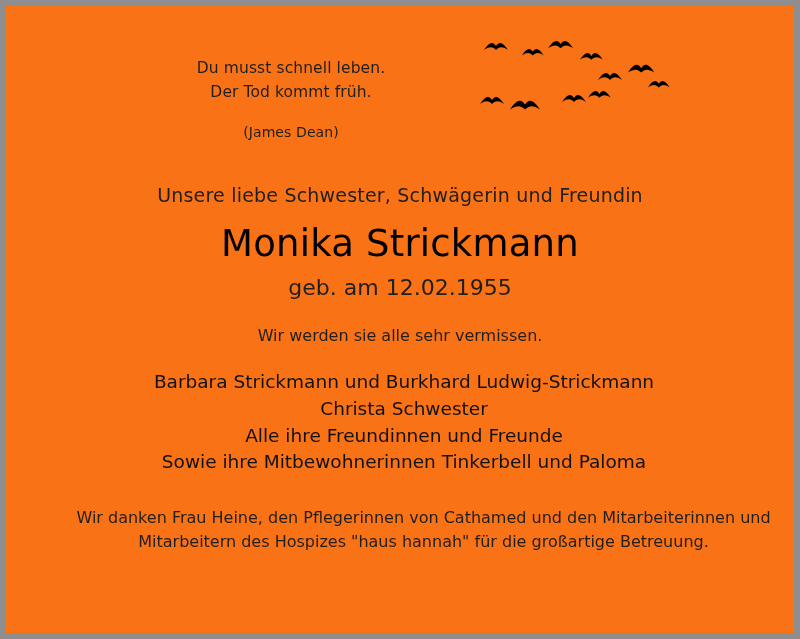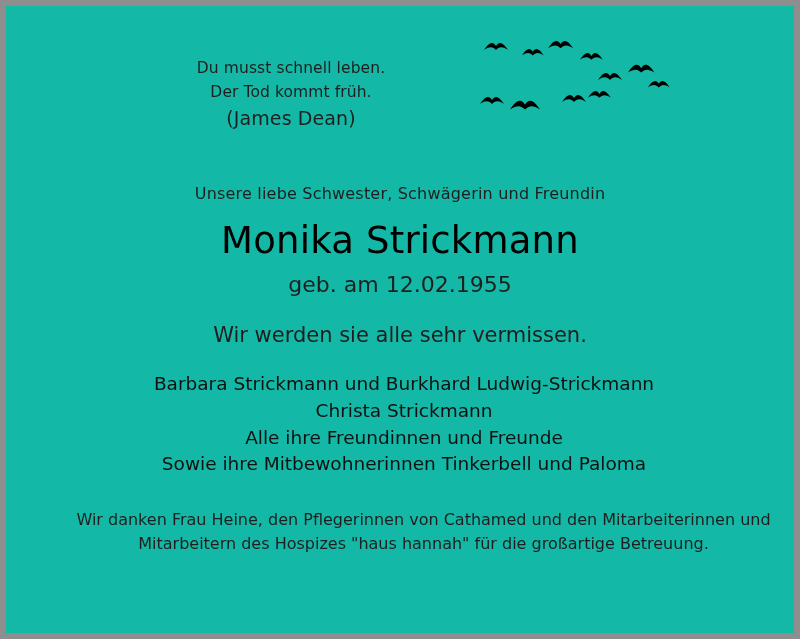--- a/index.html
+++ b/index.html
@@ -20,40 +20,40 @@
     width: 800px;
     height: 639px;
     background: #ffffff;
     border: 6px solid #8e8e8e;
     overflow: hidden;
   }
   .inner {
     position: relative;
     width: 100%;
     height: 100%;
-    background: #14b8a6;
+    background: #f97316;
   }
 
   
   .quote {
     position: absolute;
     left: 140px;
     top: 50px;
     width: 290px;
     text-align: center;
     font-size: 15.5px;
     line-height: 1.55;
     color: #1f1f1f;
     letter-spacing: 0.1px;
   }
   .quote .line { display: block; white-space: nowrap; }
   .quote .attrib {
     display: block;
-    font-size: 19px;
-    margin-top: 0;
+    font-size: 14px;
+    margin-top: 18px;
   }
 
   
   .flock {
     position: absolute;
     right: 104px;
     top: 24px;
     width: 220px;
     height: 120px;
   }
@@ -61,21 +61,21 @@
 
   
   .body-text {
     position: absolute;
     left: 0;
     right: 0;
     top: 178px;
     text-align: center;
   }
   .intro {
-    font-size: 16px;
+    font-size: 19px;
     color: #1f1f1f;
     margin: 0 0 16px 0;
     letter-spacing: 0.2px;
   }
   .name {
     font-size: 37px;
     color: #000000;
     margin: 12px 0 10px 0;
     letter-spacing: 0.2px;
     font-weight: 400;
@@ -84,21 +84,21 @@
     font-size: 22px;
     color: #1f1f1f;
     margin: 0 0 26px 0;
   }
   .passed {
     font-size: 17.5px;
     color: #1f1f1f;
     margin: 0 0 26px 0;
   }
   .miss {
-    font-size: 21px;
+    font-size: 16px;
     color: #1f1f1f;
     margin: 0 0 24px 0;
   }
   .mourners {
     font-size: 18.5px;
     color: #111111;
     line-height: 1.45;
     margin: 0 0 30px 0;
     padding-left: 8px;
   }
@@ -166,21 +166,21 @@
     </div>
 
     <div class="body-text">
       <p class="intro">Unsere liebe Schwester, Schwägerin und Freundin</p>
       <p class="name">Monika Strickmann</p>
       <p class="born">geb. am 12.02.1955</p>
       <p class="miss">Wir werden sie alle sehr vermissen.</p>
 
       <div class="mourners">
         <span class="m-line">Barbara Strickmann und Burkhard Ludwig-Strickmann</span>
-        <span class="m-line">Christa Strickmann</span>
+        <span class="m-line">Christa Schwester</span>
         <span class="m-line">Alle ihre Freundinnen und Freunde</span>
         <span class="m-line">Sowie ihre Mitbewohnerinnen Tinkerbell und Paloma</span>
       </div>
 
       <div class="thanks">
         <span class="t-line">Wir danken Frau Heine, den Pflegerinnen von Cathamed und den Mitarbeiterinnen und</span>
         <span class="t-line">Mitarbeitern des Hospizes "haus hannah" für die großartige Betreuung.</span>
       </div>
     </div>
 

